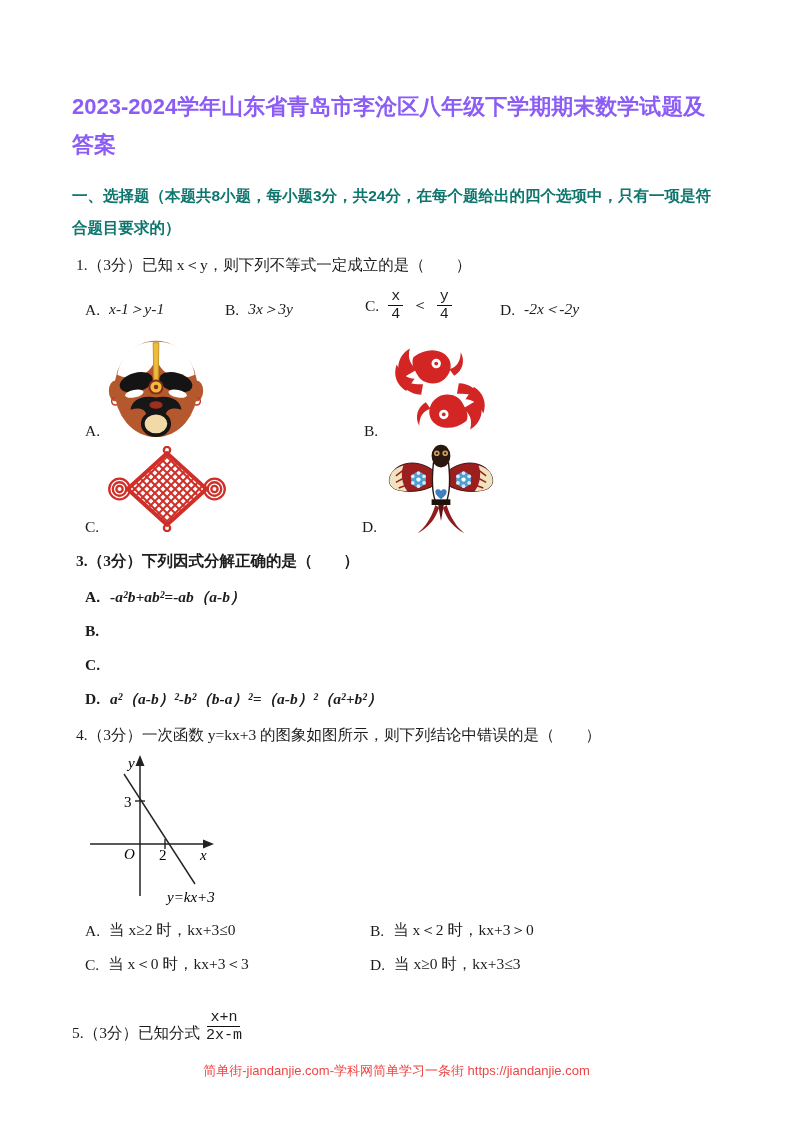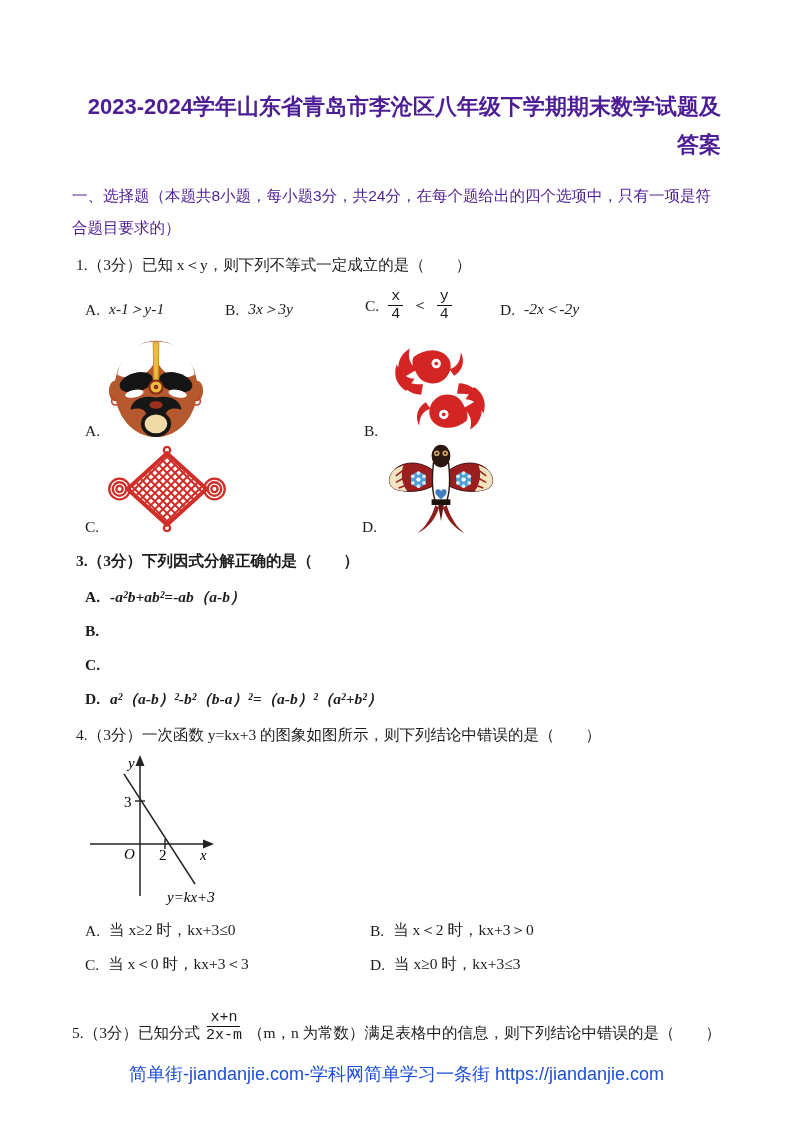--- a/index.html
+++ b/index.html
@@ -1,22 +1,22 @@
 <!DOCTYPE html>
 <html><head>
 <meta charset="utf-8">
 <style>
   html,body{margin:0;padding:0;background:#ffffff;}
   .page{width:793px;height:1122px;position:relative;background:#fff;overflow:hidden;
         font-family:"Liberation Serif","DejaVu Serif",serif;color:#1c1c1c;font-size:15.5px;}
   .content{padding:88px 72px 0 72px;}
   .title{font-family:"Liberation Sans","DejaVu Sans",sans-serif;font-weight:700;
-         font-size:22px;line-height:38px;text-align:right;margin:0 auto 12px auto;max-width:660px;color:#4c1d95;}
-  .section-heading{font-family:"Liberation Sans","DejaVu Sans",sans-serif;font-weight:400;
-         font-size:15.5px;line-height:32px;margin:16px 0 6px 0;color:#4c1d95;}
+         font-size:22px;line-height:38px;text-align:left;margin:0 auto 12px auto;max-width:660px;color:#8b5cf6;}
+  .section-heading{font-family:"Liberation Sans","DejaVu Sans",sans-serif;font-weight:700;
+         font-size:15.5px;line-height:32px;margin:16px 0 6px 0;color:#0f766e;}
   .stem{margin:4px;line-height:30px;}
   .mvar{font-style:italic;}
   .olabel{font-family:"Liberation Serif",serif;}
   .opt{display:inline-flex;align-items:center;gap:9px;white-space:nowrap;}
   .q1-opts{position:relative;height:54px;}
   .q1-opts .pa{position:absolute;left:13px;top:15px;}
   .q1-opts .pb{position:absolute;left:153px;top:15px;}
   .q1-opts .pc{position:absolute;left:293px;top:4px;}
   .q1-opts .pd{position:absolute;left:428px;top:15px;}
   .frac{display:inline-flex;flex-direction:column;align-items:center;
@@ -28,22 +28,22 @@
   .figrow2{height:96px;}
   .figlabel{position:absolute;bottom:2px;line-height:18px;}
   .opt-line{margin:0;line-height:34px;padding-left:13px;display:flex;gap:10px;align-items:baseline;}
   .graph-wrap{margin:0 0 0 13px;}
   .q4-opts{position:relative;height:70px;margin-top:4px;}
   .q4-opts .pa{position:absolute;left:13px;top:0;}
   .q4-opts .pb{position:absolute;left:298px;top:0;}
   .q4-opts .pc{position:absolute;left:13px;top:34px;}
   .q4-opts .pd{position:absolute;left:298px;top:34px;}
   .q5-line{display:flex;align-items:flex-end;gap:3px;height:54px;white-space:nowrap;}
-  .footer{position:absolute;left:0;right:0;top:1062px;text-align:center;color:#1d4ed8;
-          font-family:"Liberation Sans","DejaVu Sans",sans-serif;font-size:18px;}
+  .footer{position:absolute;left:0;right:0;top:1062px;text-align:center;color:#ef4444;
+          font-family:"Liberation Sans","DejaVu Sans",sans-serif;font-size:13px;}
   svg text{font-family:"Liberation Serif","DejaVu Serif",serif;}
 </style>
 </head>
 <body>
 
 <div class="page">
   <div class="content">
 
     <h1 class="title">2023-2024学年山东省青岛市李沧区八年级下学期期末数学试题及答案</h1>
 
@@ -274,19 +274,18 @@
         </span>
       </div>
     </div>
 
     <div class="q5-line">
       <span>5.（3分）已知分式</span>
       <span class="frac">
         <span class="fnum">x+n</span>
         <span class="fden">2x-m</span>
       </span>
-      <span>（m，n 为常数）满足表格中的信息，则下列结论中错误的是（　　）</span>
     </div>
 
   </div>
 
   <div class="footer">简单街-jiandanjie.com-学科网简单学习一条街 https://jiandanjie.com</div>
 </div>
 
 </body></html>

